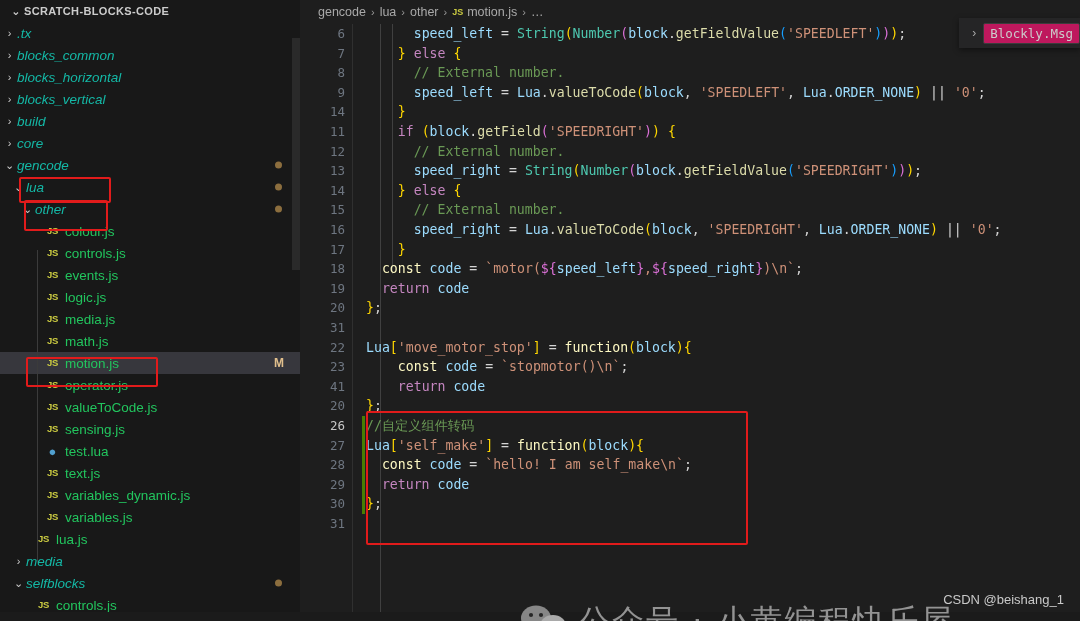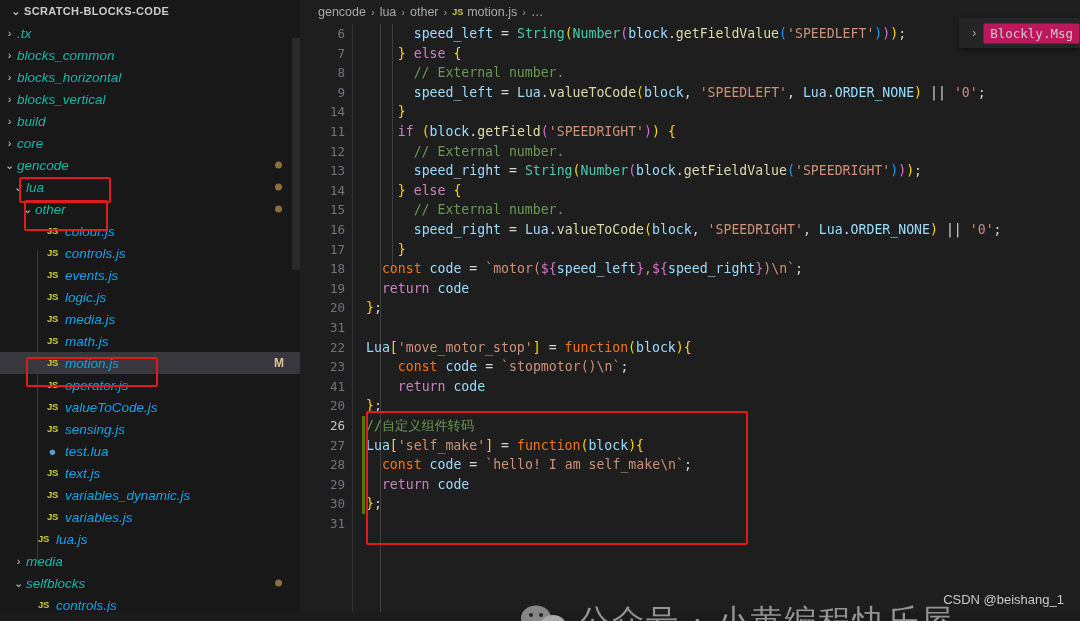--- a/index.html
+++ b/index.html
@@ -32,21 +32,21 @@
     cursor:pointer;
   }
   .row.selected{background:#37373d;}
   .row .twisty{
     width:15px;flex:0 0 15px;text-align:center;color:#cccccc;
     font-size:11px;line-height:1;
   }
   .row .twisty.blank{color:transparent;}
   .row .fname{font-size:13.5px;}
   .folder .fname{color:#14b8a6;font-style:italic;}
-  .row .label-js{color:#0ea5e9;font-style:italic;}
+  .row .label-js{color:#22c55e;}
   .ficon{
     width:17px;flex:0 0 17px;text-align:center;margin-right:4px;
     font-size:9px;font-weight:bold;line-height:1;
   }
   .ficon.js{color:#cbcb41;font-size:9.5px;letter-spacing:-.3px;}
   .ficon.lua{color:#51a0cf;font-size:13px;}
   .dot{
     position:absolute;right:18px;top:50%;transform:translateY(-50%);
     width:7px;height:7px;border-radius:50%;background:#8c6e3e;
   }
@@ -104,21 +104,21 @@
     position:absolute;left:62px;width:3px;height:19.6px;background:#487e02;
   }
   .ltext{position:absolute;left:66px;}
   .code-guides{position:absolute;left:0;top:0;bottom:0;width:100%;pointer-events:none;}
   .vguide{position:absolute;width:1px;background:#404040;}
 
   
   .c-def   {color:#9cdcfe;}
   .c-fn    {color:#dcdcaa;}
   .c-key   {color:#c586c0;}
-  .c-key2  {color:#f97316;}
+  .c-key2  {color:#fef9c3;}
   .c-str   {color:#ce9178;}
   .c-cmt   {color:#6a9955;}
   .c-type  {color:#4ec9b0;}
   .c-p1    {color:#ffd700;}
   .c-p2    {color:#da70d6;}
   .c-p3    {color:#179fff;}
   .c-op    {color:#d4d4d4;}
 
   
   .anno{position:absolute;border:2px solid #e11b1b;pointer-events:none;z-index:40;border-radius:2px;}

